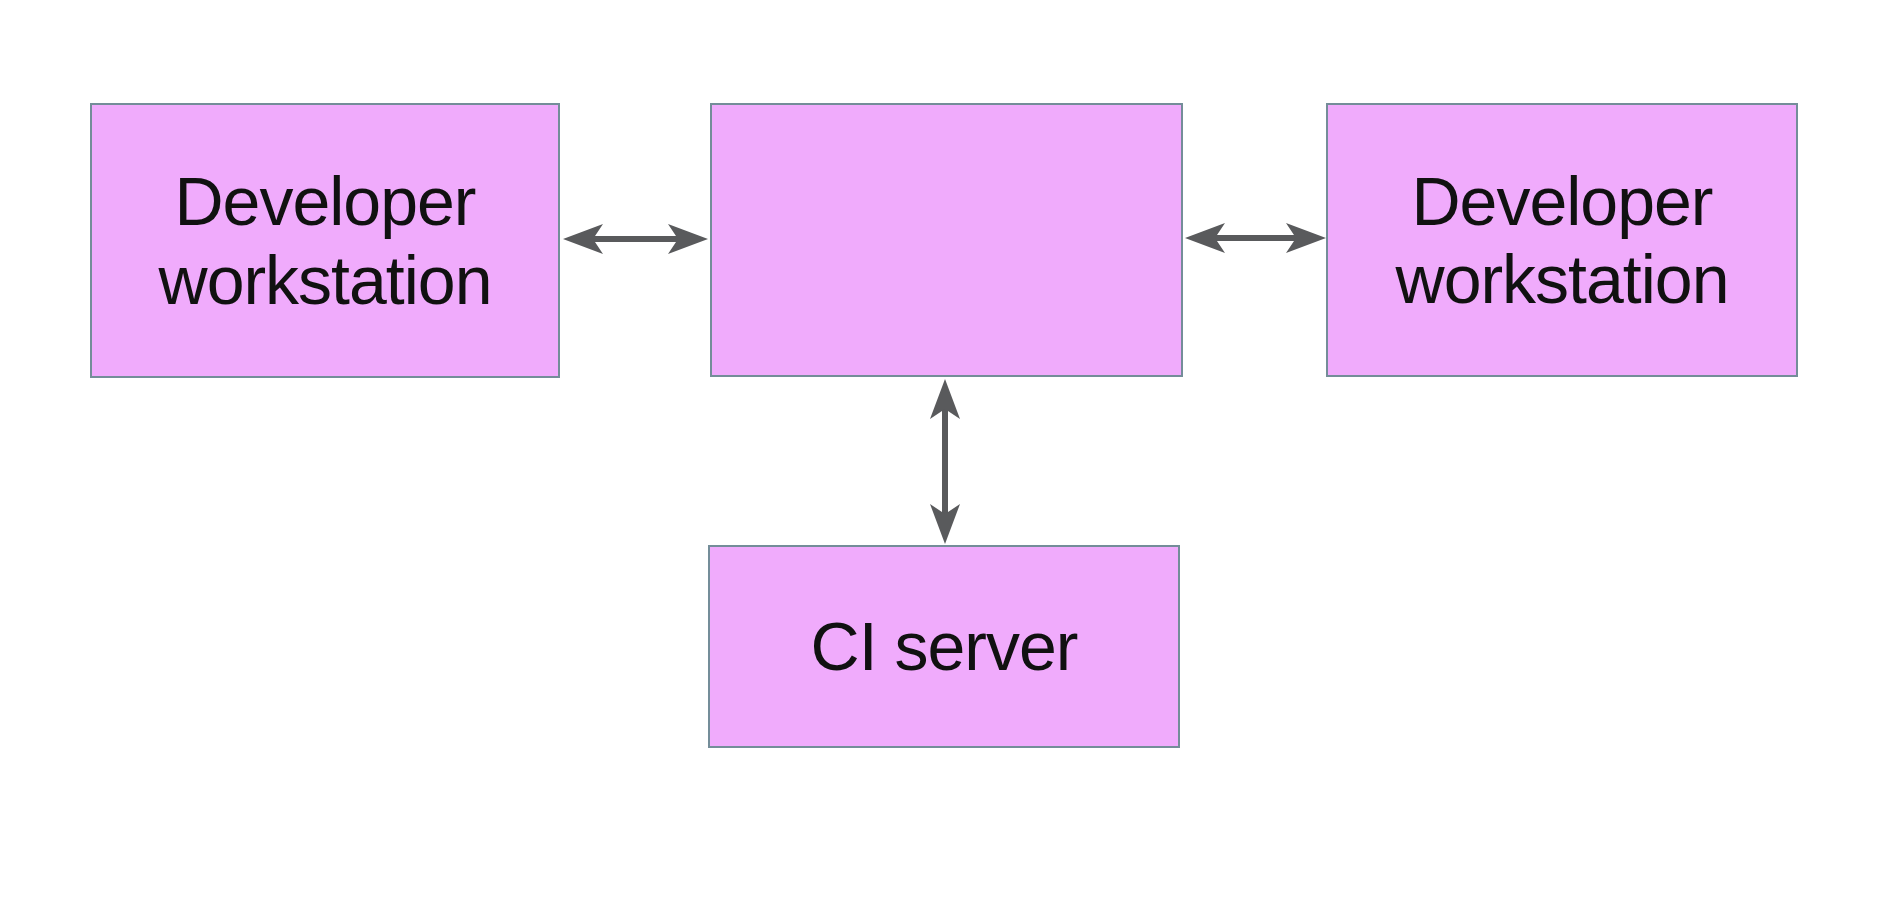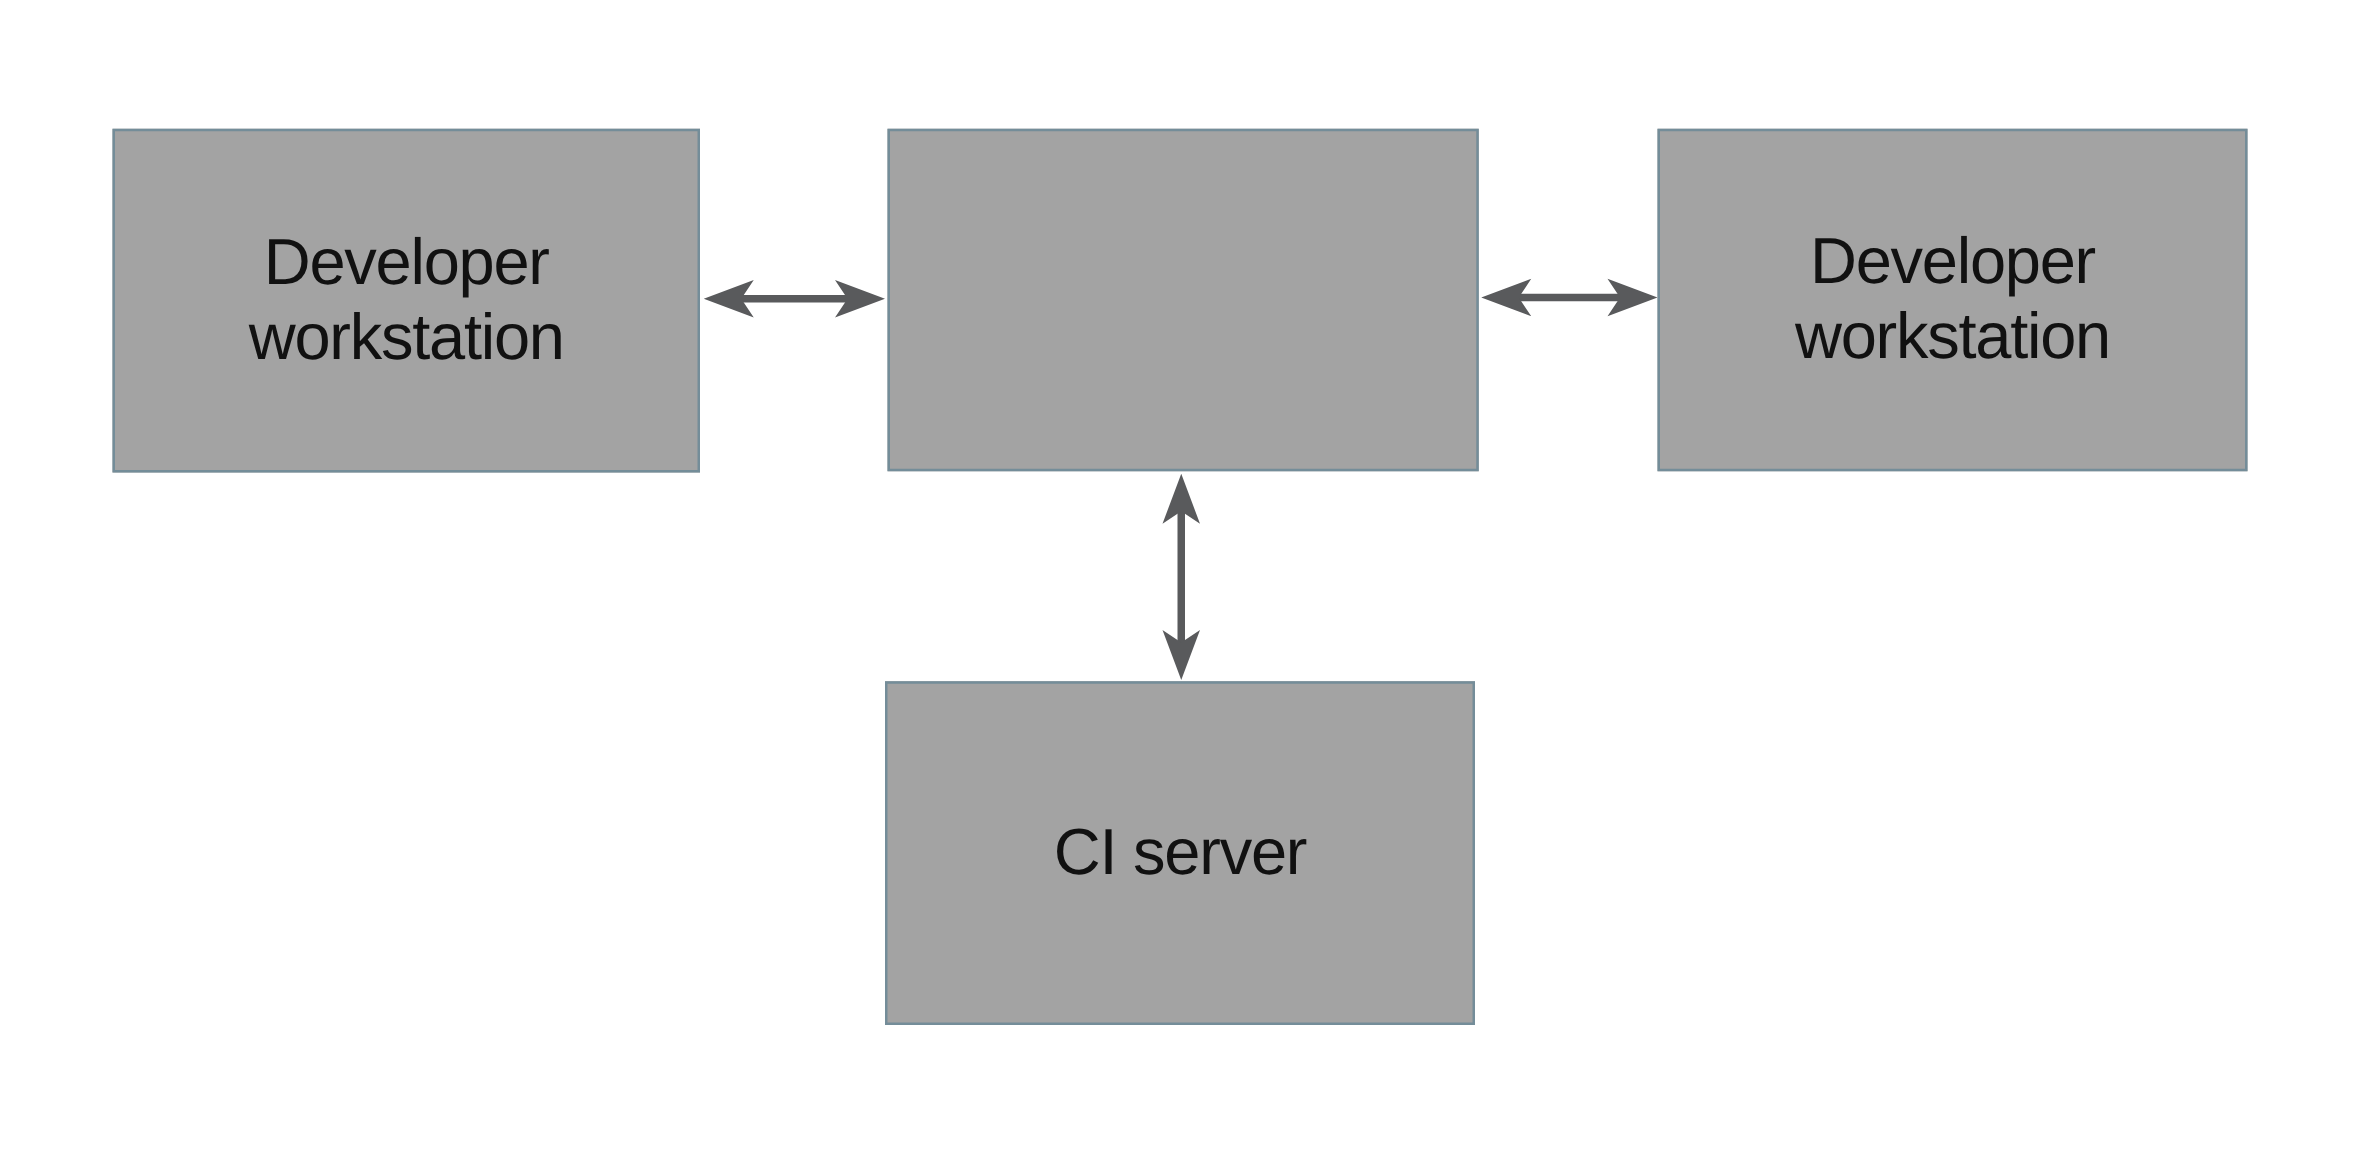--- a/index.html
+++ b/index.html
@@ -18,42 +18,42 @@
   .arrows-layer {
     position: absolute;
     left: 0;
     top: 0;
     width: 1900px;
     height: 922px;
     pointer-events: none;
   }
   .node {
     position: absolute;
-    background: #a3a3a3;
+    background: #f0abfc;
     border: 2px solid #748d99;
     box-sizing: border-box;
     display: flex;
     flex-direction: column;
     align-items: center;
     justify-content: center;
     text-align: center;
     color: #111111;
-    font-size: 52px;
+    font-size: 68px;
     line-height: 1.15;
     letter-spacing: -1px;
     user-select: none;
   }
   .node .line {
     display: block;
     white-space: nowrap;
   }
   #node-dev-left   { left: 90px;   top: 103px; width: 470px; height: 275px; }
   #node-cache      { left: 710px;  top: 103px; width: 473px; height: 274px; }
   #node-dev-right  { left: 1326px; top: 103px; width: 472px; height: 274px; }
-  #node-ci         { left: 708px;  top: 545px; width: 472px; height: 275px; }
+  #node-ci         { left: 708px;  top: 545px; width: 472px; height: 203px; }
 </style>
 </head>
 <body>
 
 <div class="canvas">
 
   <svg class="arrows-layer" viewBox="0 0 1900 922" xmlns="http://www.w3.org/2000/svg" aria-hidden="true">
 
     <g fill="#595a5c" stroke="none">
       <line x1="592" y1="239" x2="679" y2="239" stroke="#595a5c" stroke-width="6"></line>

